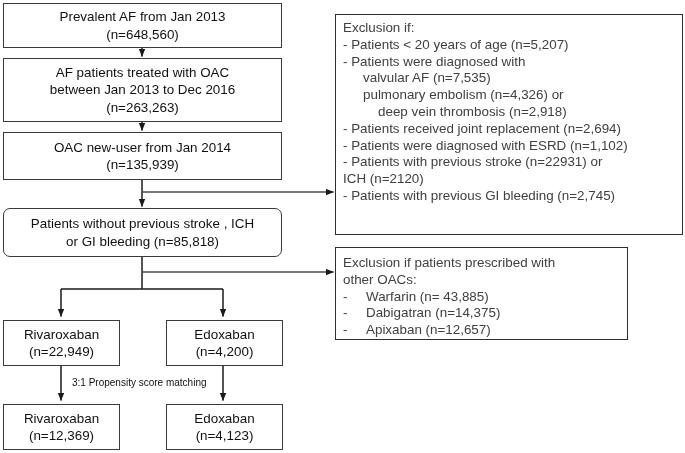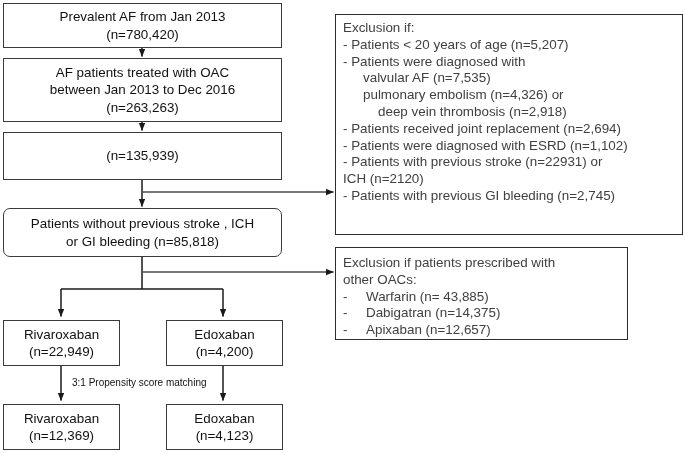--- a/index.html
+++ b/index.html
@@ -92,30 +92,31 @@
     <line x1="61" y1="289" x2="223" y2="289" stroke="#1a1a1a" stroke-width="1.5"></line>
     <line x1="61" y1="289" x2="61" y2="316.5" stroke="#1a1a1a" stroke-width="1.5" marker-end="url(#arrow)"></line>
     <line x1="223" y1="289" x2="223" y2="316.5" stroke="#1a1a1a" stroke-width="1.5" marker-end="url(#arrow)"></line>
 
     <line x1="61" y1="366" x2="61" y2="400.5" stroke="#1a1a1a" stroke-width="1.5" marker-end="url(#arrow)"></line>
     <line x1="223" y1="366" x2="223" y2="400.5" stroke="#1a1a1a" stroke-width="1.5" marker-end="url(#arrow)"></line>
   </svg>
 
   <div class="box" style="left:3px; top:3px; width:279px; height:45px;">
     <span class="line">Prevalent AF from Jan 2013</span>
-    <span class="line">(n=780,420)</span>
+    <span class="line">(n=648,560)</span>
   </div>
 
   <div class="box" style="left:3px; top:58px; width:279px; height:64px;">
     <span class="line">AF patients treated with OAC</span>
     <span class="line">between Jan 2013 to Dec 2016</span>
     <span class="line">(n=263,263)</span>
   </div>
 
   <div class="box" style="left:3px; top:132px; width:279px; height:48px;">
+    <span class="line">OAC new-user from Jan 2014</span>
     <span class="line">(n=135,939)</span>
   </div>
 
   <div class="box" style="left:3px; top:208px; width:279px; height:49px;border-radius:7px;">
     <span class="line">Patients without previous stroke , ICH</span>
     <span class="line">or GI bleeding (n=85,818)</span>
   </div>
 
   <div class="box" style="left:3px; top:320px; width:117px; height:46px;">
     <span class="line">Rivaroxaban</span>

